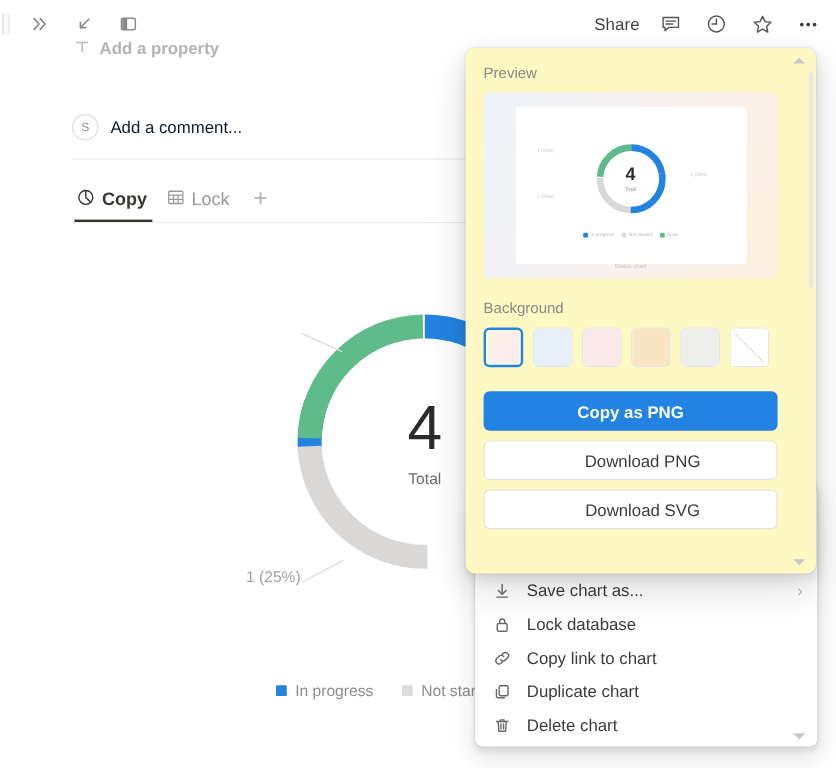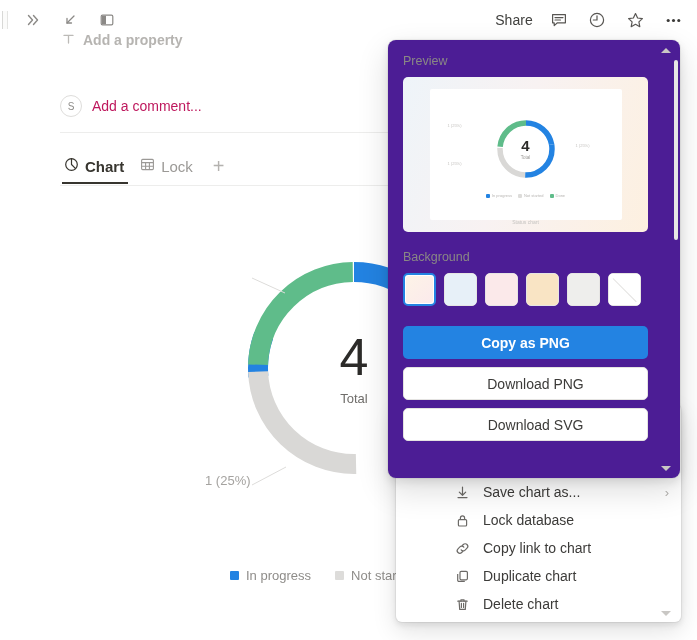--- a/index.html
+++ b/index.html
@@ -41,21 +41,21 @@
   .comment-row {
     position:absolute; left: 60px; top: 90px; width: 560px; height: 32px;
     display:flex; align-items:center; gap: 10px;
   }
   .avatar {
     width: 22px; height: 22px; border-radius: 50%;
     border: 1px solid #dedddb; background:#fff;
     display:flex; align-items:center; justify-content:center;
     font-size: 10px; color:#8d8b88;
   }
-  .comment-placeholder { font-size: 14px; color:#be185d; }
+  .comment-placeholder { font-size: 14px; color:#0f172a; }
 
   .divider {
     position:absolute; left: 60px; top: 132px; width: 620px; height: 1px;
     background:#ededec;
   }
 
   
   .tabs {
     position:absolute; left: 60px; top: 150px;
     display:flex; align-items:center; gap: 4px; height: 36px;
@@ -98,35 +98,35 @@
 
   
   .ctxmenu {
     position:absolute; left: 396px; top: 404px; width: 285px; height: 218px;
     background:#fff; border-radius: 6px;
     box-shadow: 0 0 0 1px rgba(15,15,15,.05), 0 3px 6px rgba(15,15,15,.10), 0 9px 24px rgba(15,15,15,.12);
     padding-top: 74px; overflow:hidden;
   }
   .ctxitem {
     height: 28px; display:flex; align-items:center; gap: 12px;
-    padding: 0 12px 0 14px; font-size: 14px; color:#3c3b39;margin-left:44px;
+    padding: 0 12px 0 14px; font-size: 14px; color:#3c3b39;
   }
   .ctxitem .ic { width: 17px; display:flex; align-items:center; justify-content:center; color:#6c6a67; }
   .ctxitem .lbl { flex: 1; }
   .ctxitem .chev { color:#b4b2af; font-size: 13px; }
   .ctx-scroll-down {
     position:absolute; right: 10px; bottom: 6px;
     width:0; height:0; border-left:5px solid transparent; border-right:5px solid transparent;
     border-top:5px solid #c9c7c4;
   }
 
   
   .popup {
     position:absolute; left: 388px; top: 40px; width: 292px; height: 438px;
-    background:#4c1d95; border-radius: 8px;
+    background:#fef9c3; border-radius: 8px;
     box-shadow: 0 0 0 1px rgba(15,15,15,.05), 0 4px 10px rgba(15,15,15,.10), 0 12px 32px rgba(15,15,15,.14);
     padding: 14px 15px 0 15px; overflow:hidden;
   }
   .sec-label { font-size: 12.5px; color:#8a8885; margin-bottom: 9px; }
   .preview-box {
     width: 245px; height: 155px; border-radius: 5px;
     background: linear-gradient(110deg, #eef4f9 0%, #f8f2f2 45%, #fdf0e0 100%);
     display:flex; flex-direction:column; align-items:center; justify-content:center;
     margin-bottom: 18px; position:relative;
   }
@@ -263,21 +263,21 @@
   <div class="divider"></div>
 
   <div class="tabs">
     <div class="tab active">
       <span>
         <svg width="15" height="15" viewBox="0 0 15 15" fill="none" stroke="#37352f" stroke-width="1.2">
           <circle cx="7.5" cy="7.5" r="5.8"></circle>
           <path d="M7.5 7.5V1.7M7.5 7.5l4.1 4.1" stroke-linecap="round"></path>
         </svg>
       </span>
-      <span>Chart</span>
+      <span>Copy</span>
     </div>
     <div class="tab">
       <span>
         <svg width="15" height="15" viewBox="0 0 15 15" fill="none" stroke="#9b9996" stroke-width="1.1">
           <rect x="1.6" y="2.4" width="11.8" height="10.2" rx="1"></rect>
           <path d="M1.6 5.6h11.8M1.6 9.2h11.8M5.6 5.6v7M9.4 5.6v7"></path>
         </svg>
       </span>
       <span>Lock</span>
     </div>

